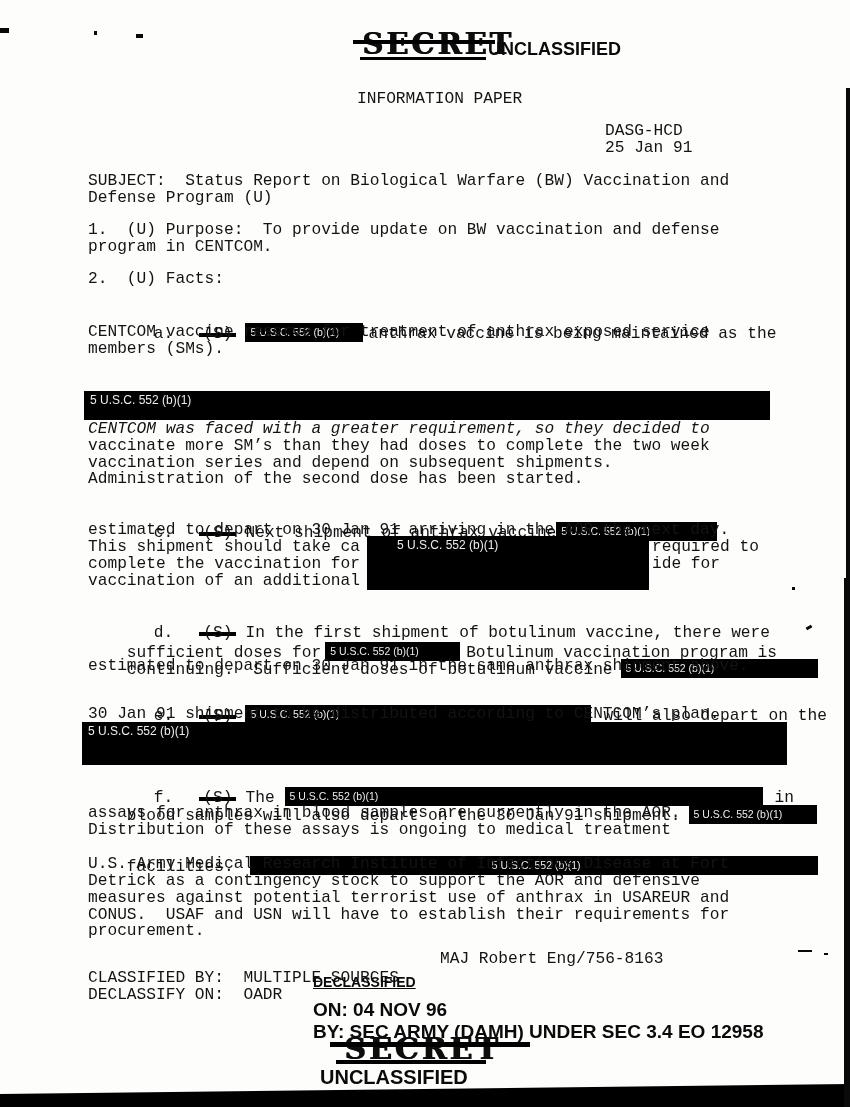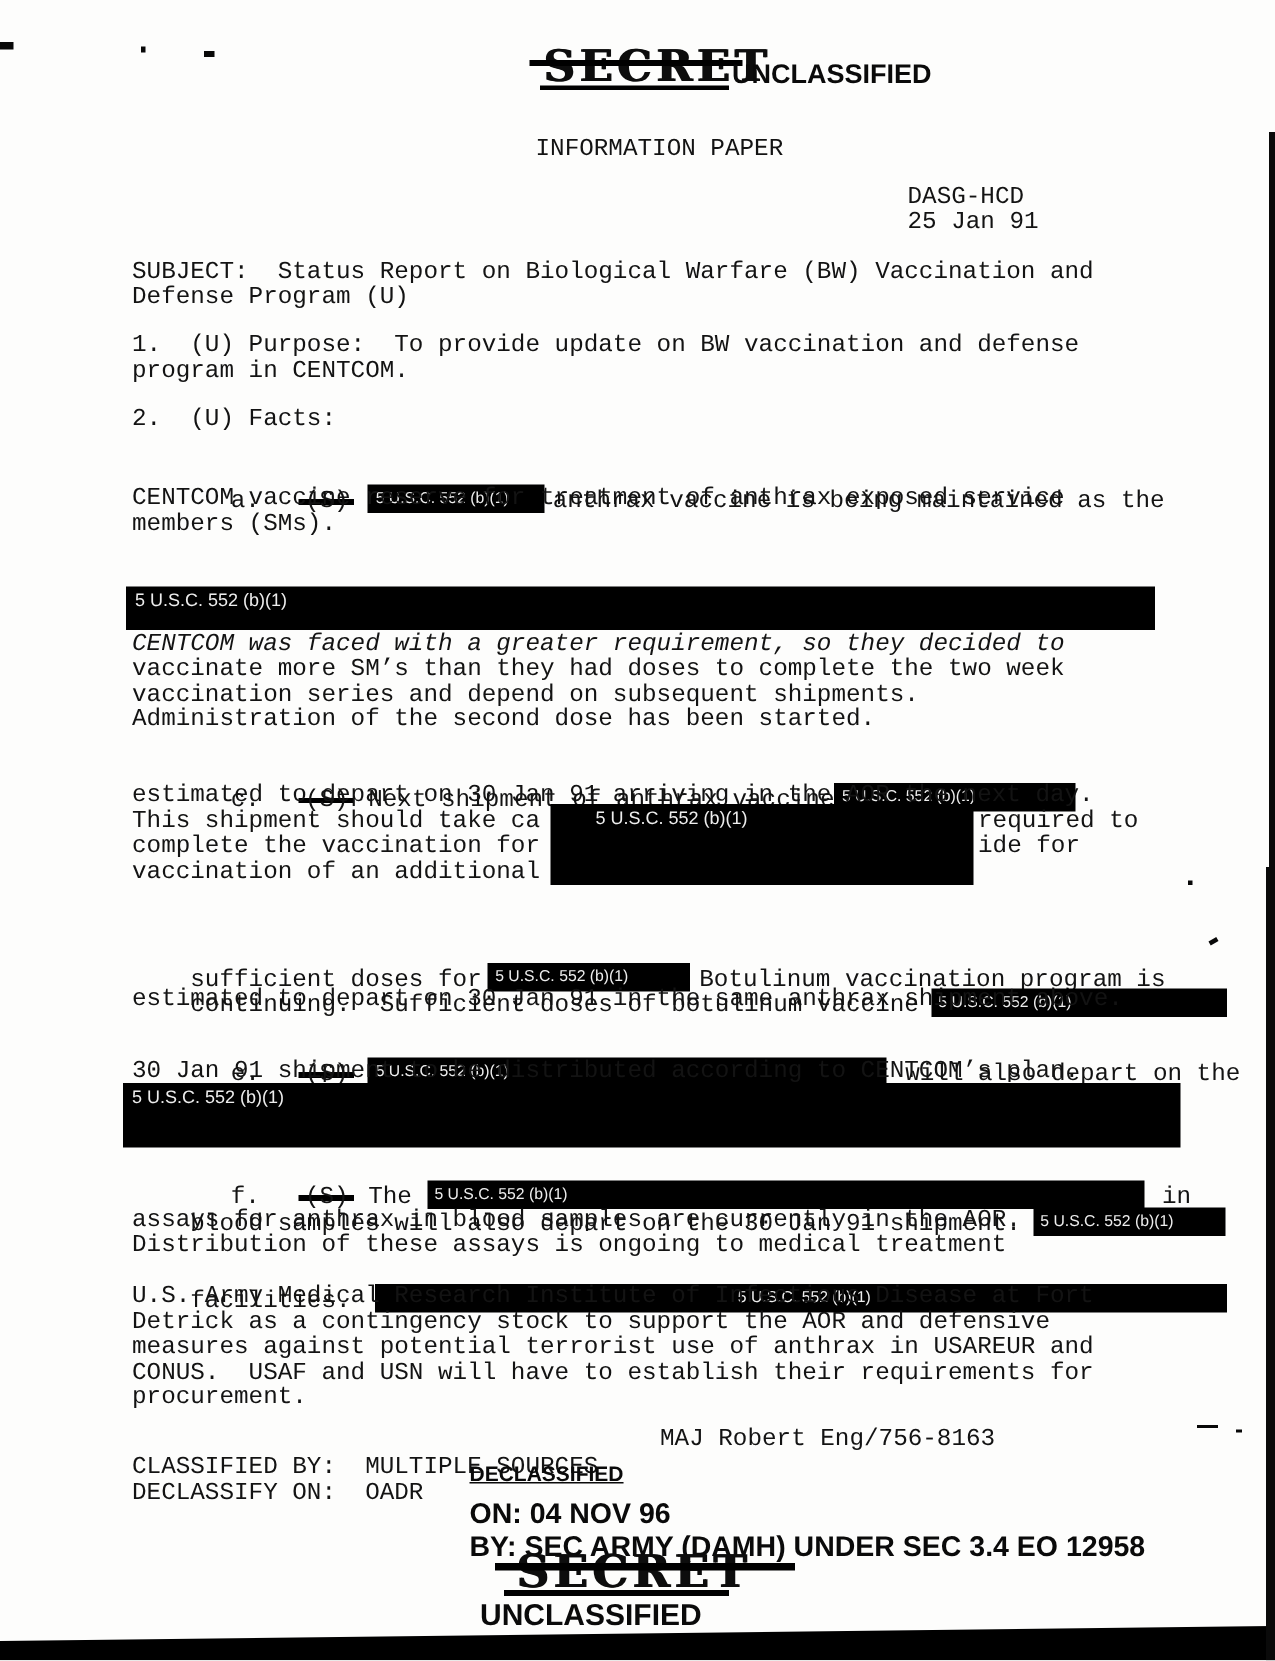--- a/index.html
+++ b/index.html
@@ -70,20 +70,23 @@
   <div class="line" style="left:88px;top:522px;">estimated to depart on 30 Jan 91 arriving in the AOR the next day.</div>
   <div class="line" style="left:88px;top:539px;">This shipment should take ca</div>
   <div class="line" style="left:652px;top:539px;">required to</div>
   <div class="line" style="left:88px;top:556px;">complete the vaccination for</div>
   <div class="line" style="left:652px;top:556px;">ide for</div>
   <div class="line" style="left:88px;top:573px;">vaccination of an additional</div>
   <div class="rblock indent-label" style="left:367px;top:536px;width:282px;height:54px;">
     <span class="rlabel">5 U.S.C. 552 (b)(1)</span>
   </div>
 
+  <div class="line" style="left:115px;top:608px;">
+    <span class="item">d.</span><span class="struck">(S)</span><span>In the first shipment of botulinum vaccine, there were</span>
+  </div>
   <div class="line" style="left:88px;top:625px;">
     <span>sufficient doses for</span><span class="rbox" style="width:135px;margin-left:4px;"><span class="rlabel">5 U.S.C. 552 (b)(1)</span></span><span style="margin-left:6px;text-align:right;">Botulinum vaccination program is</span>
   </div>
   <div class="line" style="left:88px;top:642px;">
     <span>continuing.  Sufficient doses of botulinum vaccine</span><span class="rbox" style="width:197px;margin-left:8px;"><span class="rlabel">5 U.S.C. 552 (b)(1)</span></span>
   </div>
   <div class="line" style="left:88px;top:658px;">estimated to depart on 30 Jan 91 in the same anthrax shipment above.</div>
 
   <div class="line" style="left:115px;top:688px;">
     <span class="item">e.</span><span class="struck">(S)</span><span class="rbox" style="width:346px;"><span class="rlabel">5 U.S.C. 552 (b)(1)</span></span><span style="margin-left:12px;">will also depart on the</span>

